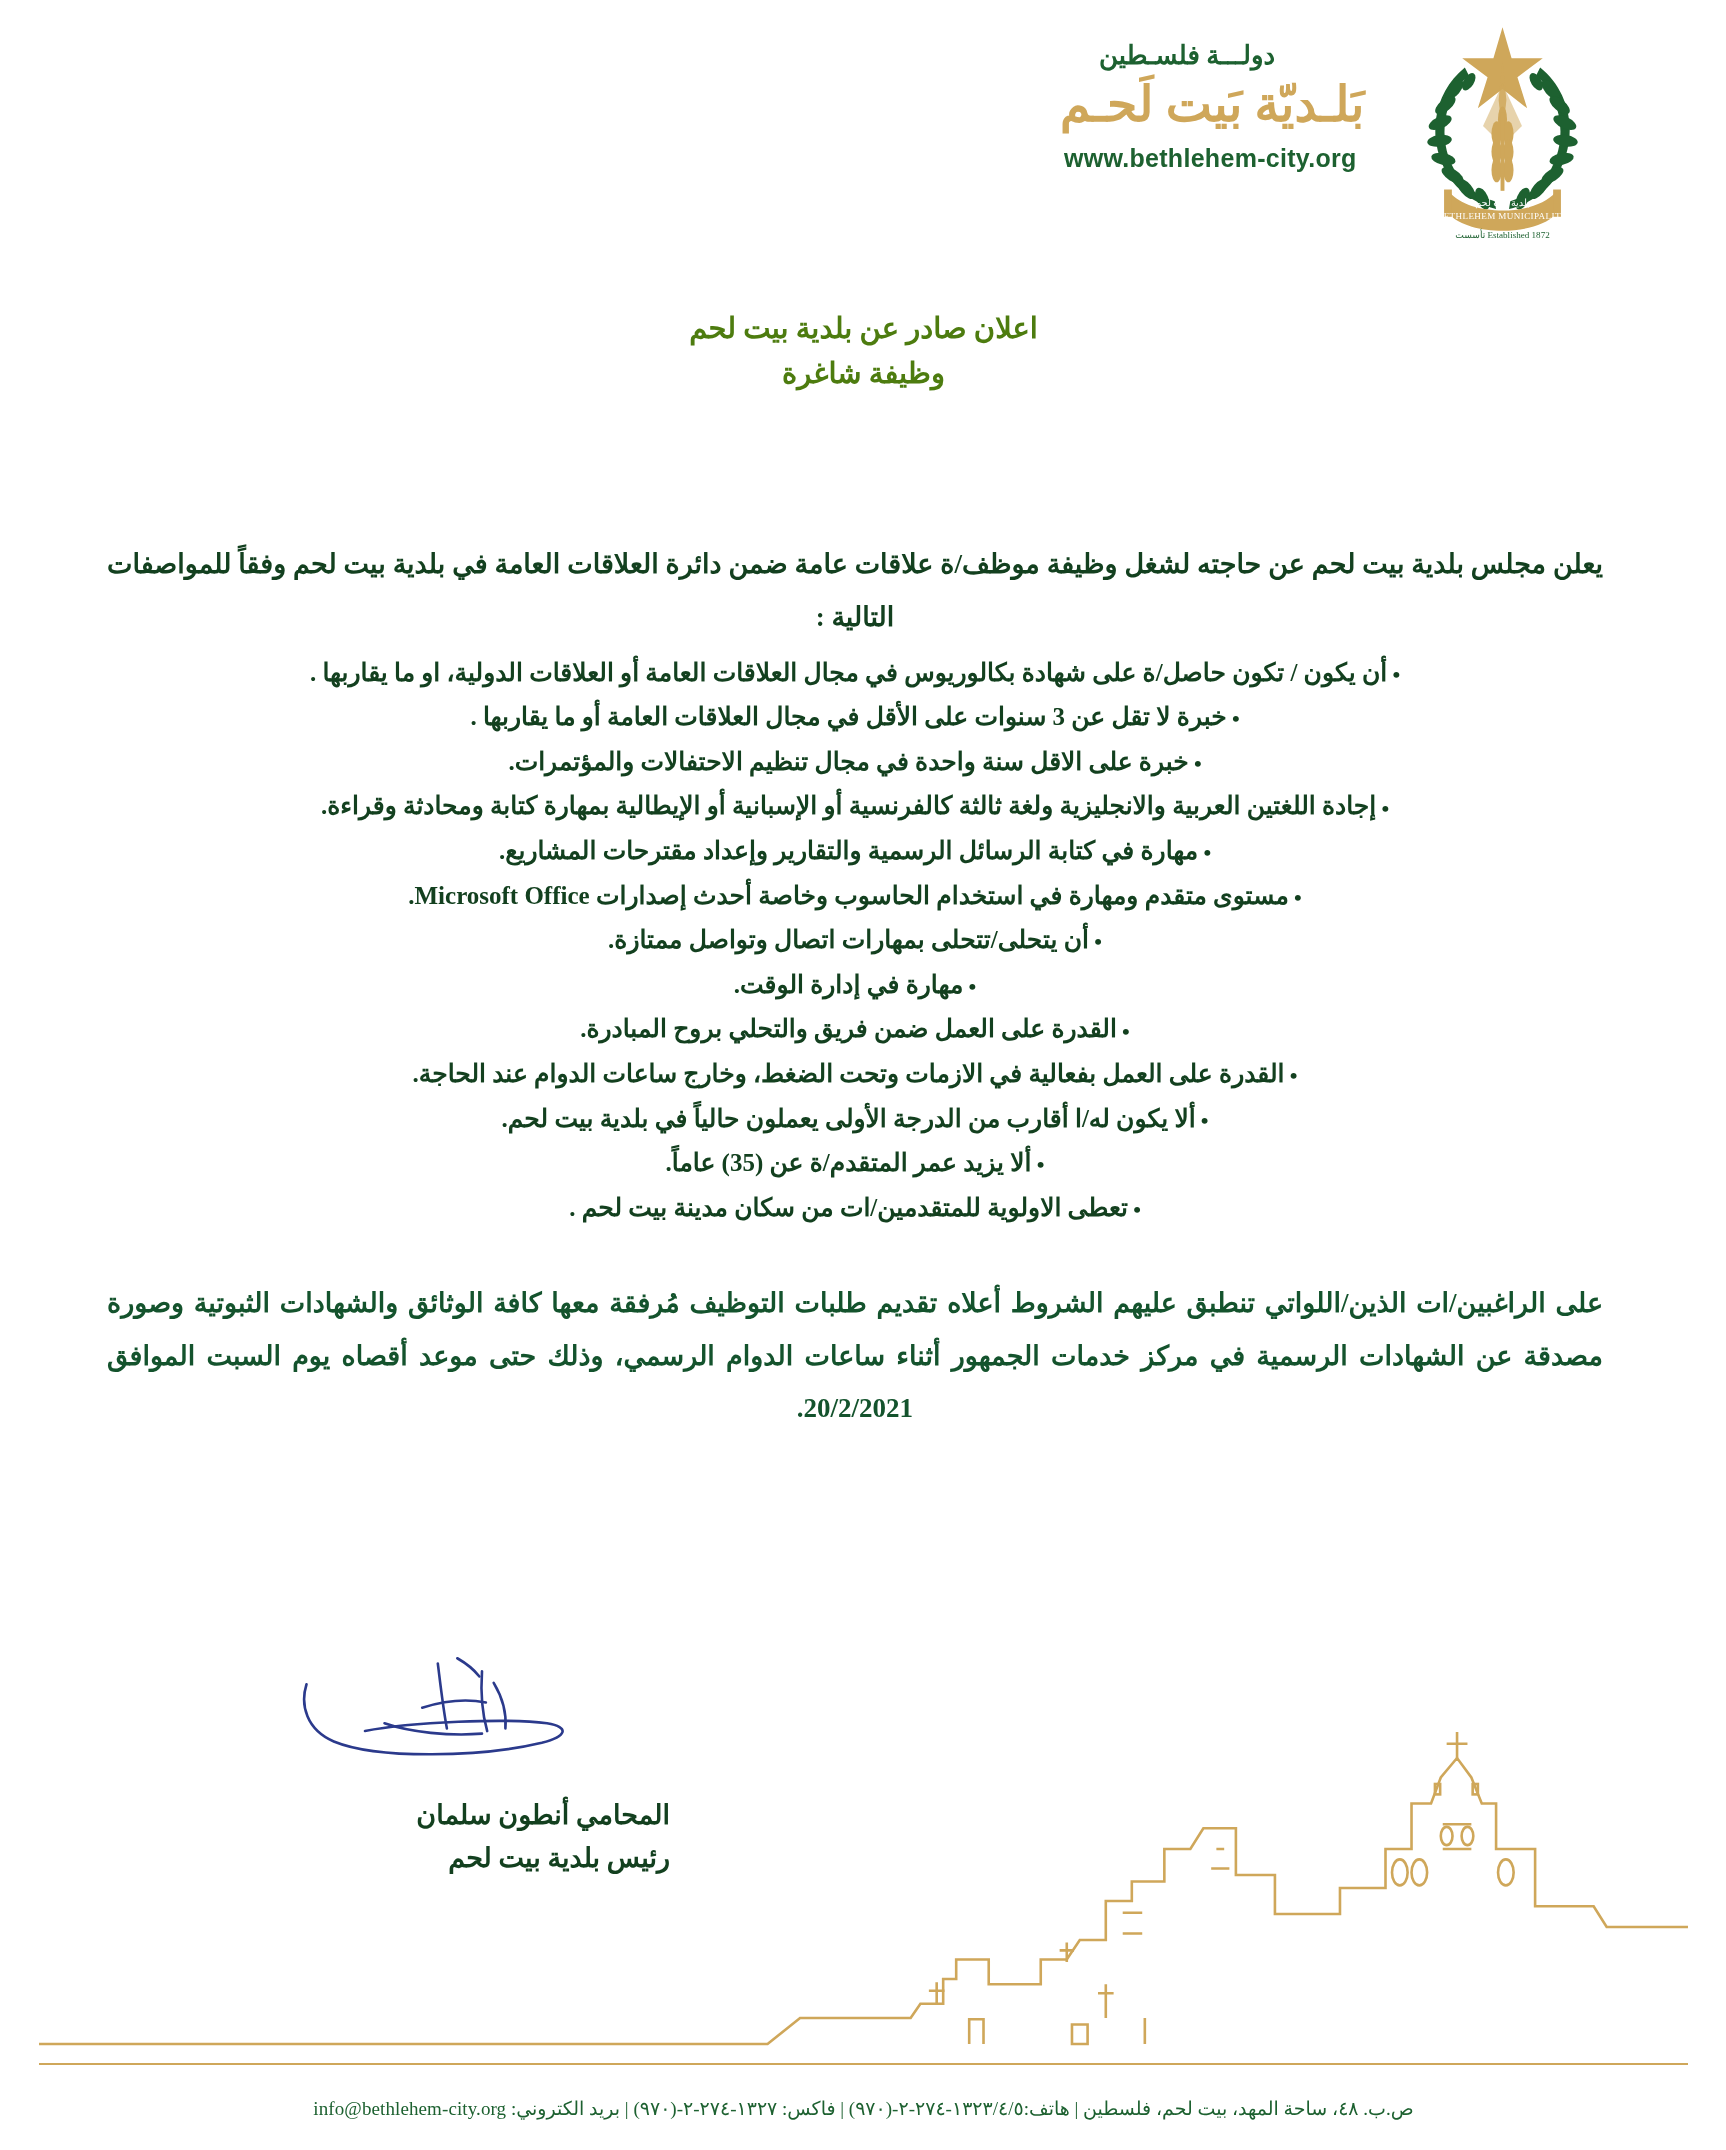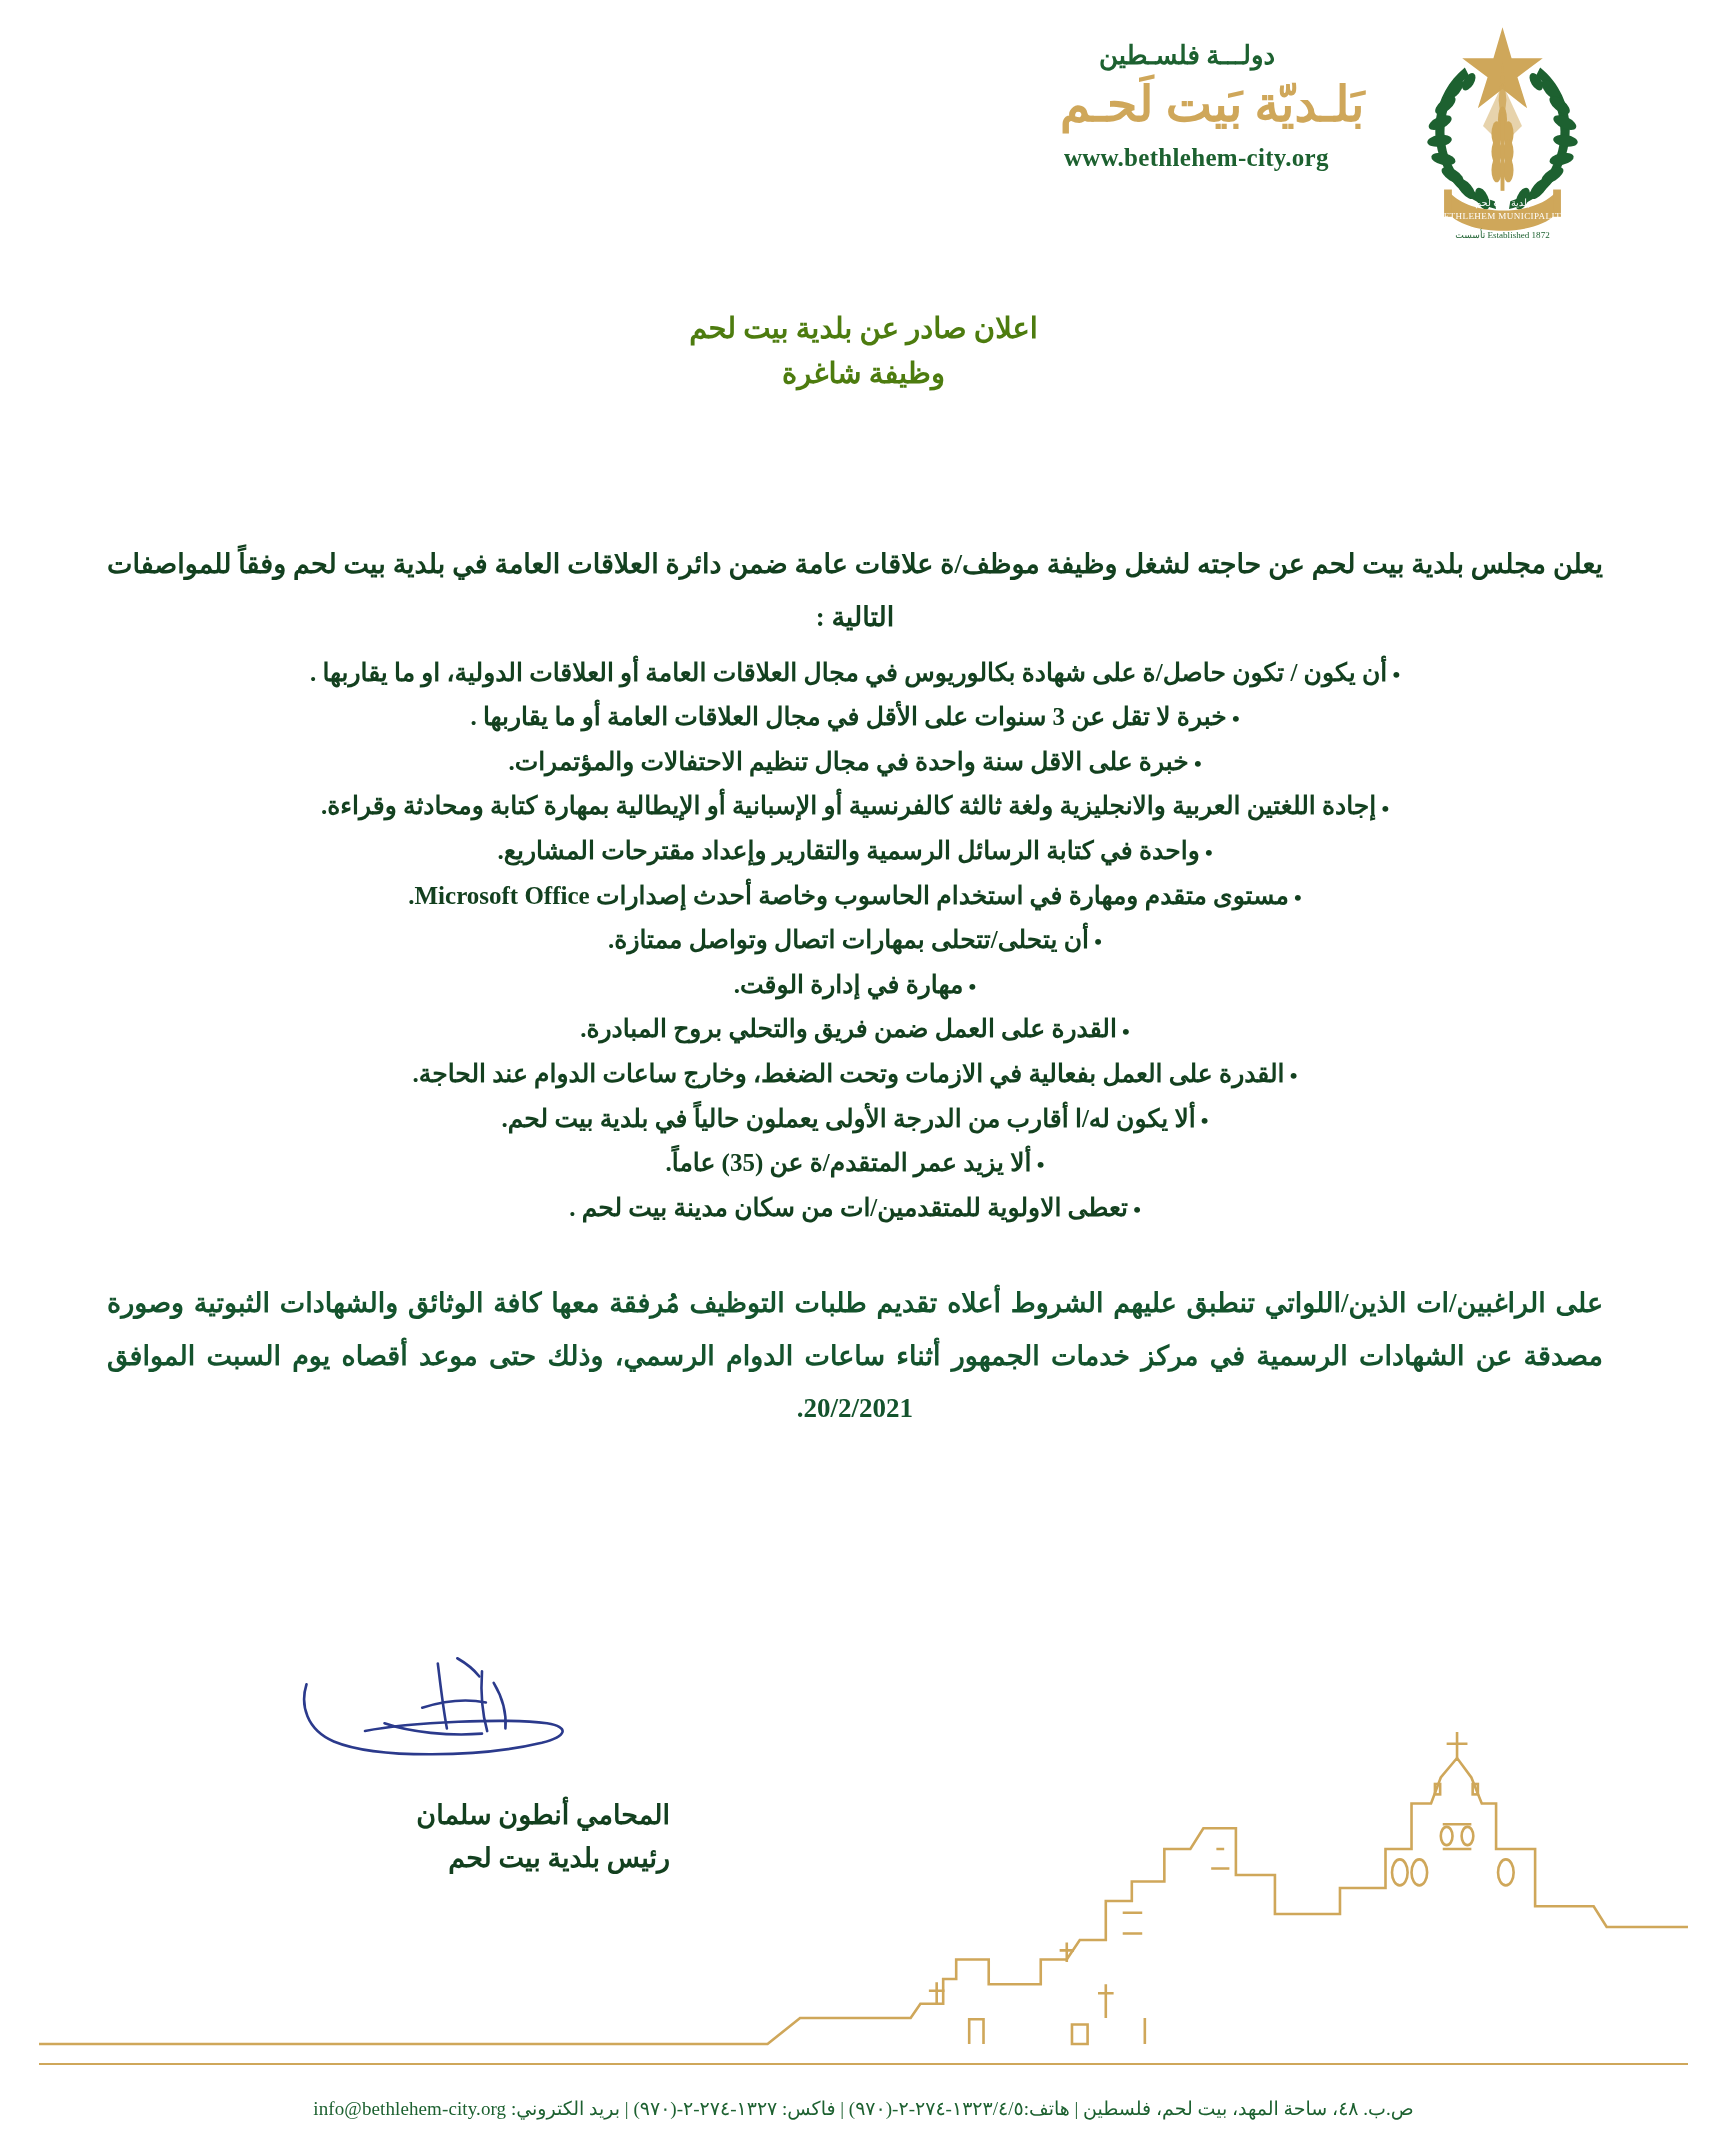--- a/index.html
+++ b/index.html
@@ -68,21 +68,21 @@
     font-size: 49px;
     font-weight: bold;
     color: #cfa75a;
     text-align: left;
     line-height: 1.25;
     margin-top: 3.9px;
     white-space: nowrap;
   }
 
   .brand-url {
-    font-family: Liberation Serif, serif;
+    font-family: Liberation Sans, sans-serif;
     font-size: 25px;
     font-weight: bold;
     color: #1d6130;
     direction: ltr;
     text-align: left;
     margin-top: 7.8px;
     letter-spacing: 0.3px;
     padding-left: 3.9px;
   }
 
@@ -318,21 +318,21 @@
       <li class="req-item">
         <span class="bullet-dot">•</span><span class="req-text">خبرة لا تقل عن 3 سنوات على الأقل في مجال العلاقات العامة أو ما يقاربها .</span>
       </li>
       <li class="req-item">
         <span class="bullet-dot">•</span><span class="req-text">خبرة على الاقل  سنة واحدة في مجال تنظيم الاحتفالات والمؤتمرات.</span>
       </li>
       <li class="req-item">
         <span class="bullet-dot">•</span><span class="req-text">إجادة اللغتين العربية والانجليزية ولغة ثالثة كالفرنسية أو الإسبانية أو الإيطالية بمهارة كتابة ومحادثة وقراءة.</span>
       </li>
       <li class="req-item">
-        <span class="bullet-dot">•</span><span class="req-text">واحدة في كتابة الرسائل الرسمية والتقارير وإعداد مقترحات المشاريع.</span>
+        <span class="bullet-dot">•</span><span class="req-text">مهارة في كتابة الرسائل الرسمية والتقارير وإعداد مقترحات المشاريع.</span>
       </li>
       <li class="req-item">
         <span class="bullet-dot">•</span><span class="req-text">مستوى متقدم ومهارة في استخدام الحاسوب وخاصة أحدث إصدارات Microsoft Office.</span>
       </li>
       <li class="req-item">
         <span class="bullet-dot">•</span><span class="req-text">أن يتحلى/تتحلى بمهارات اتصال وتواصل ممتازة.</span>
       </li>
       <li class="req-item">
         <span class="bullet-dot">•</span><span class="req-text">مهارة في إدارة الوقت.</span>
       </li>

